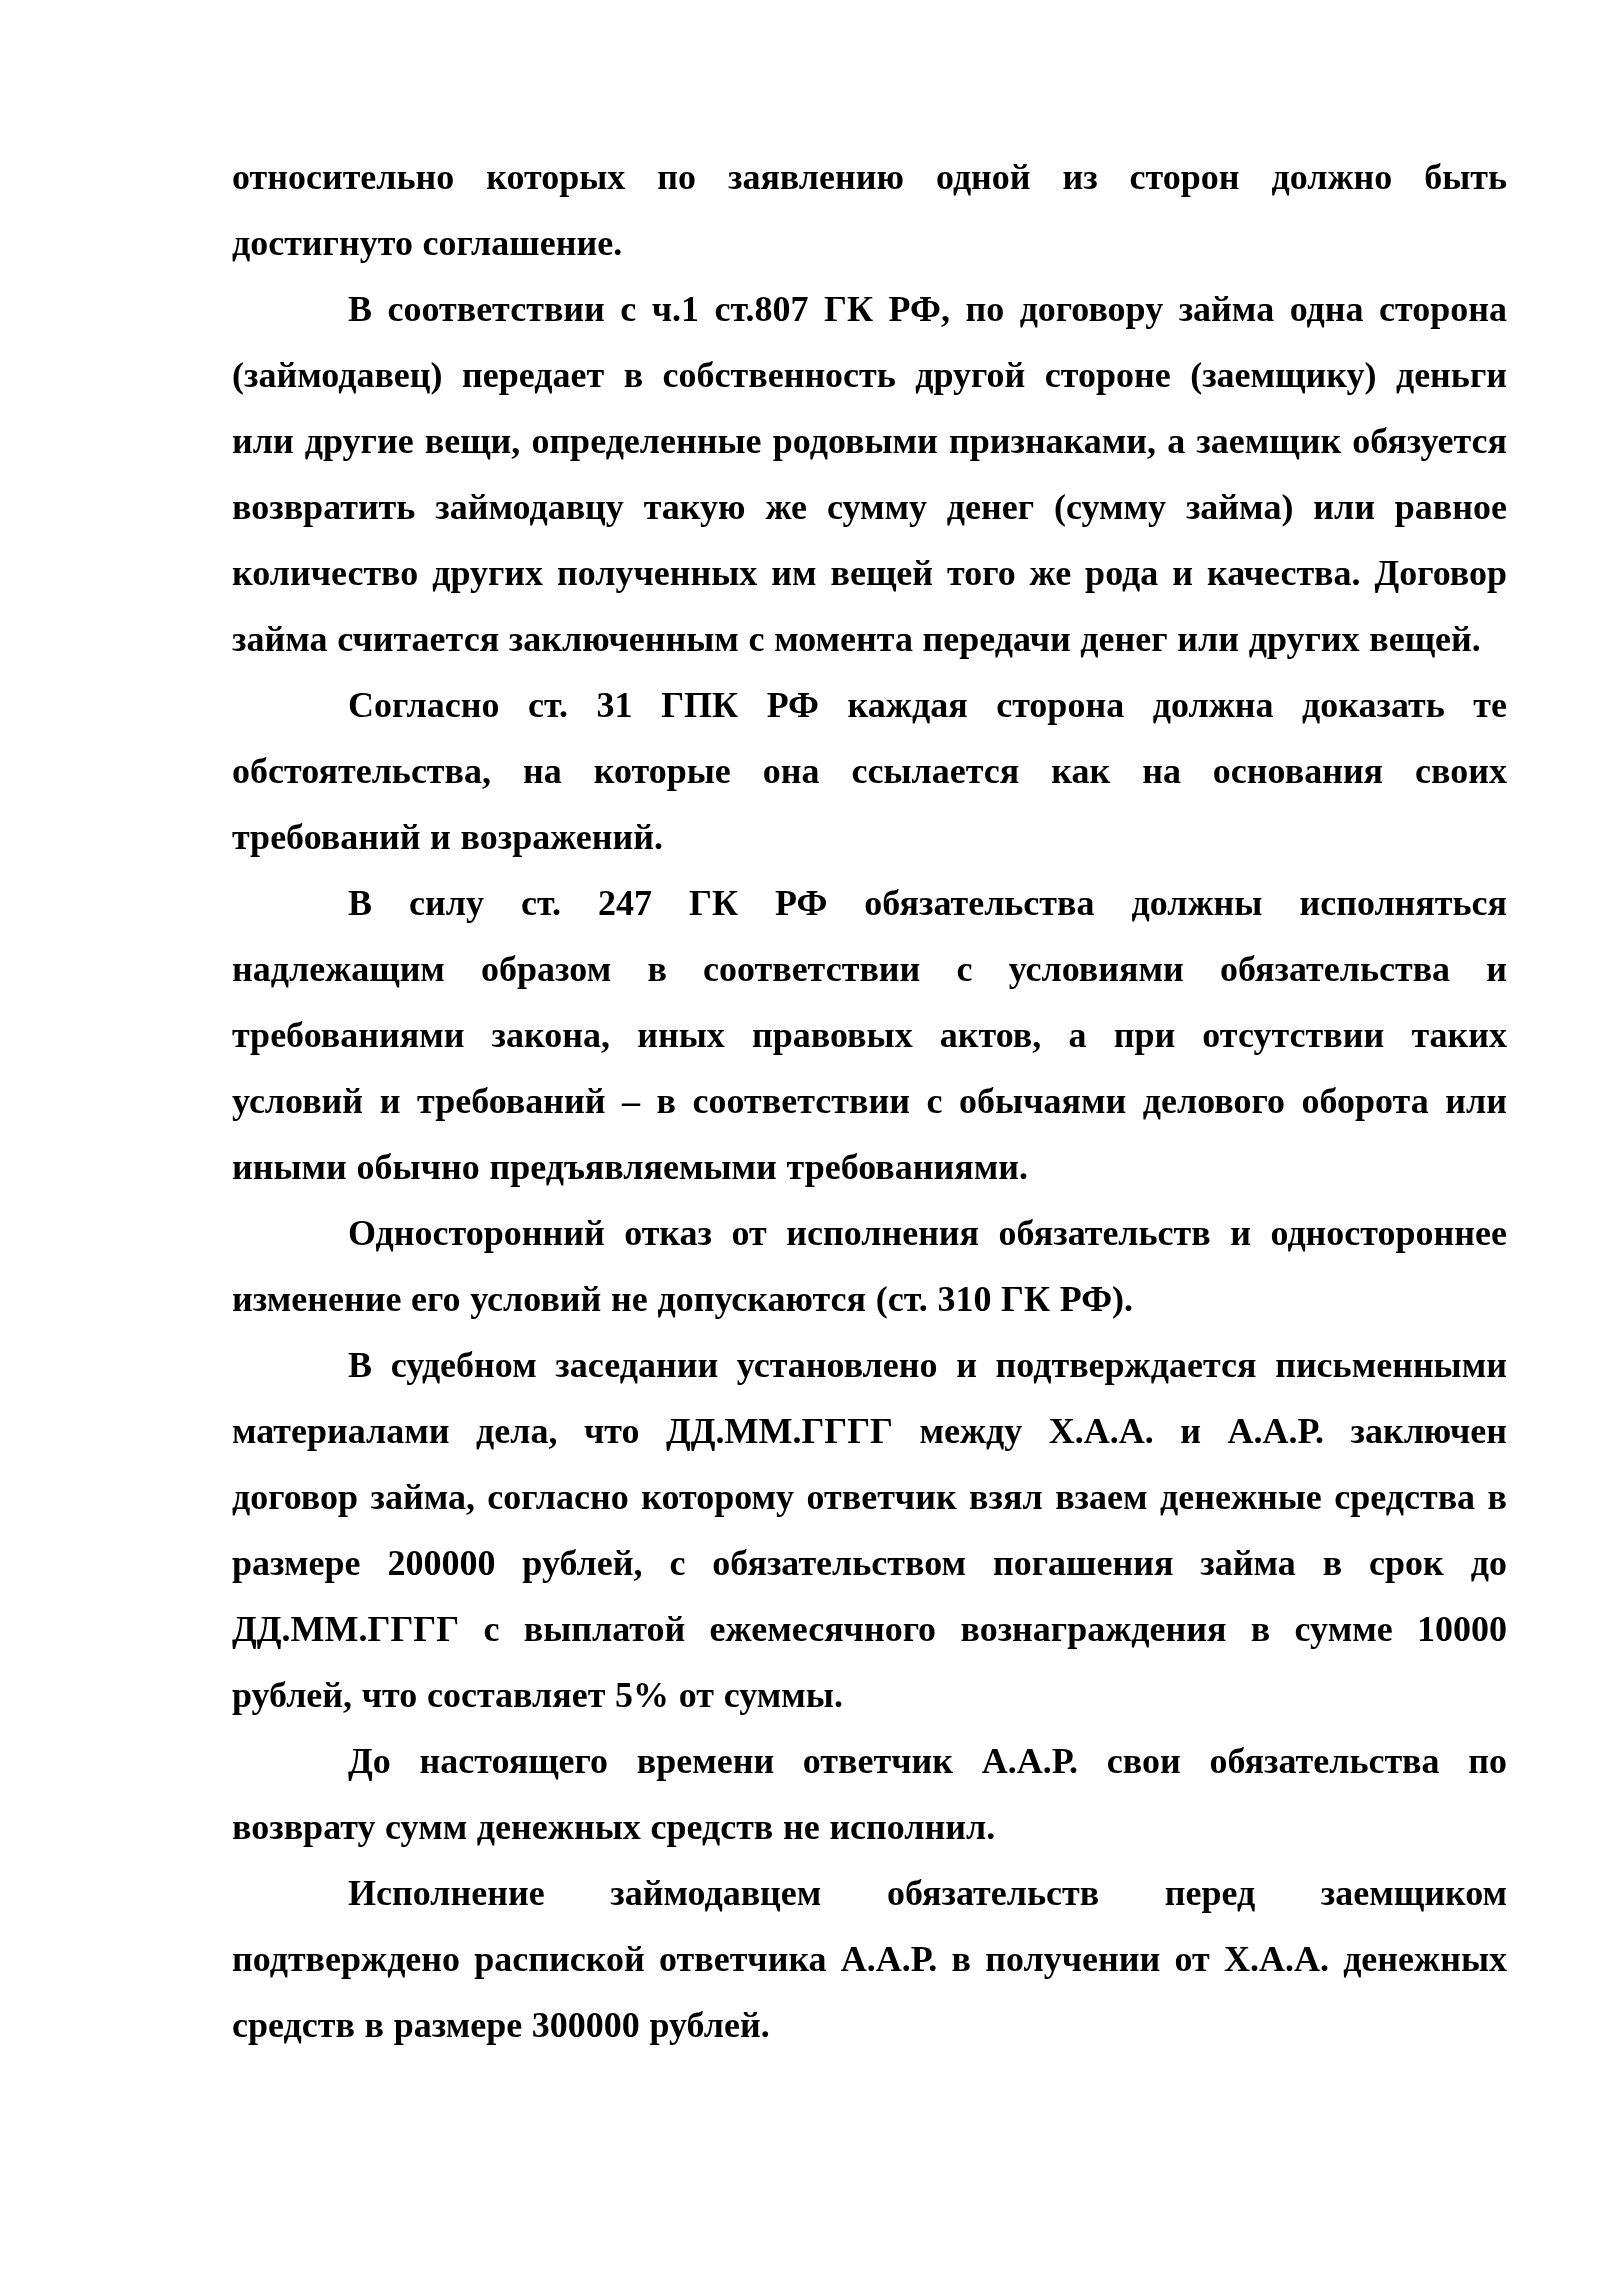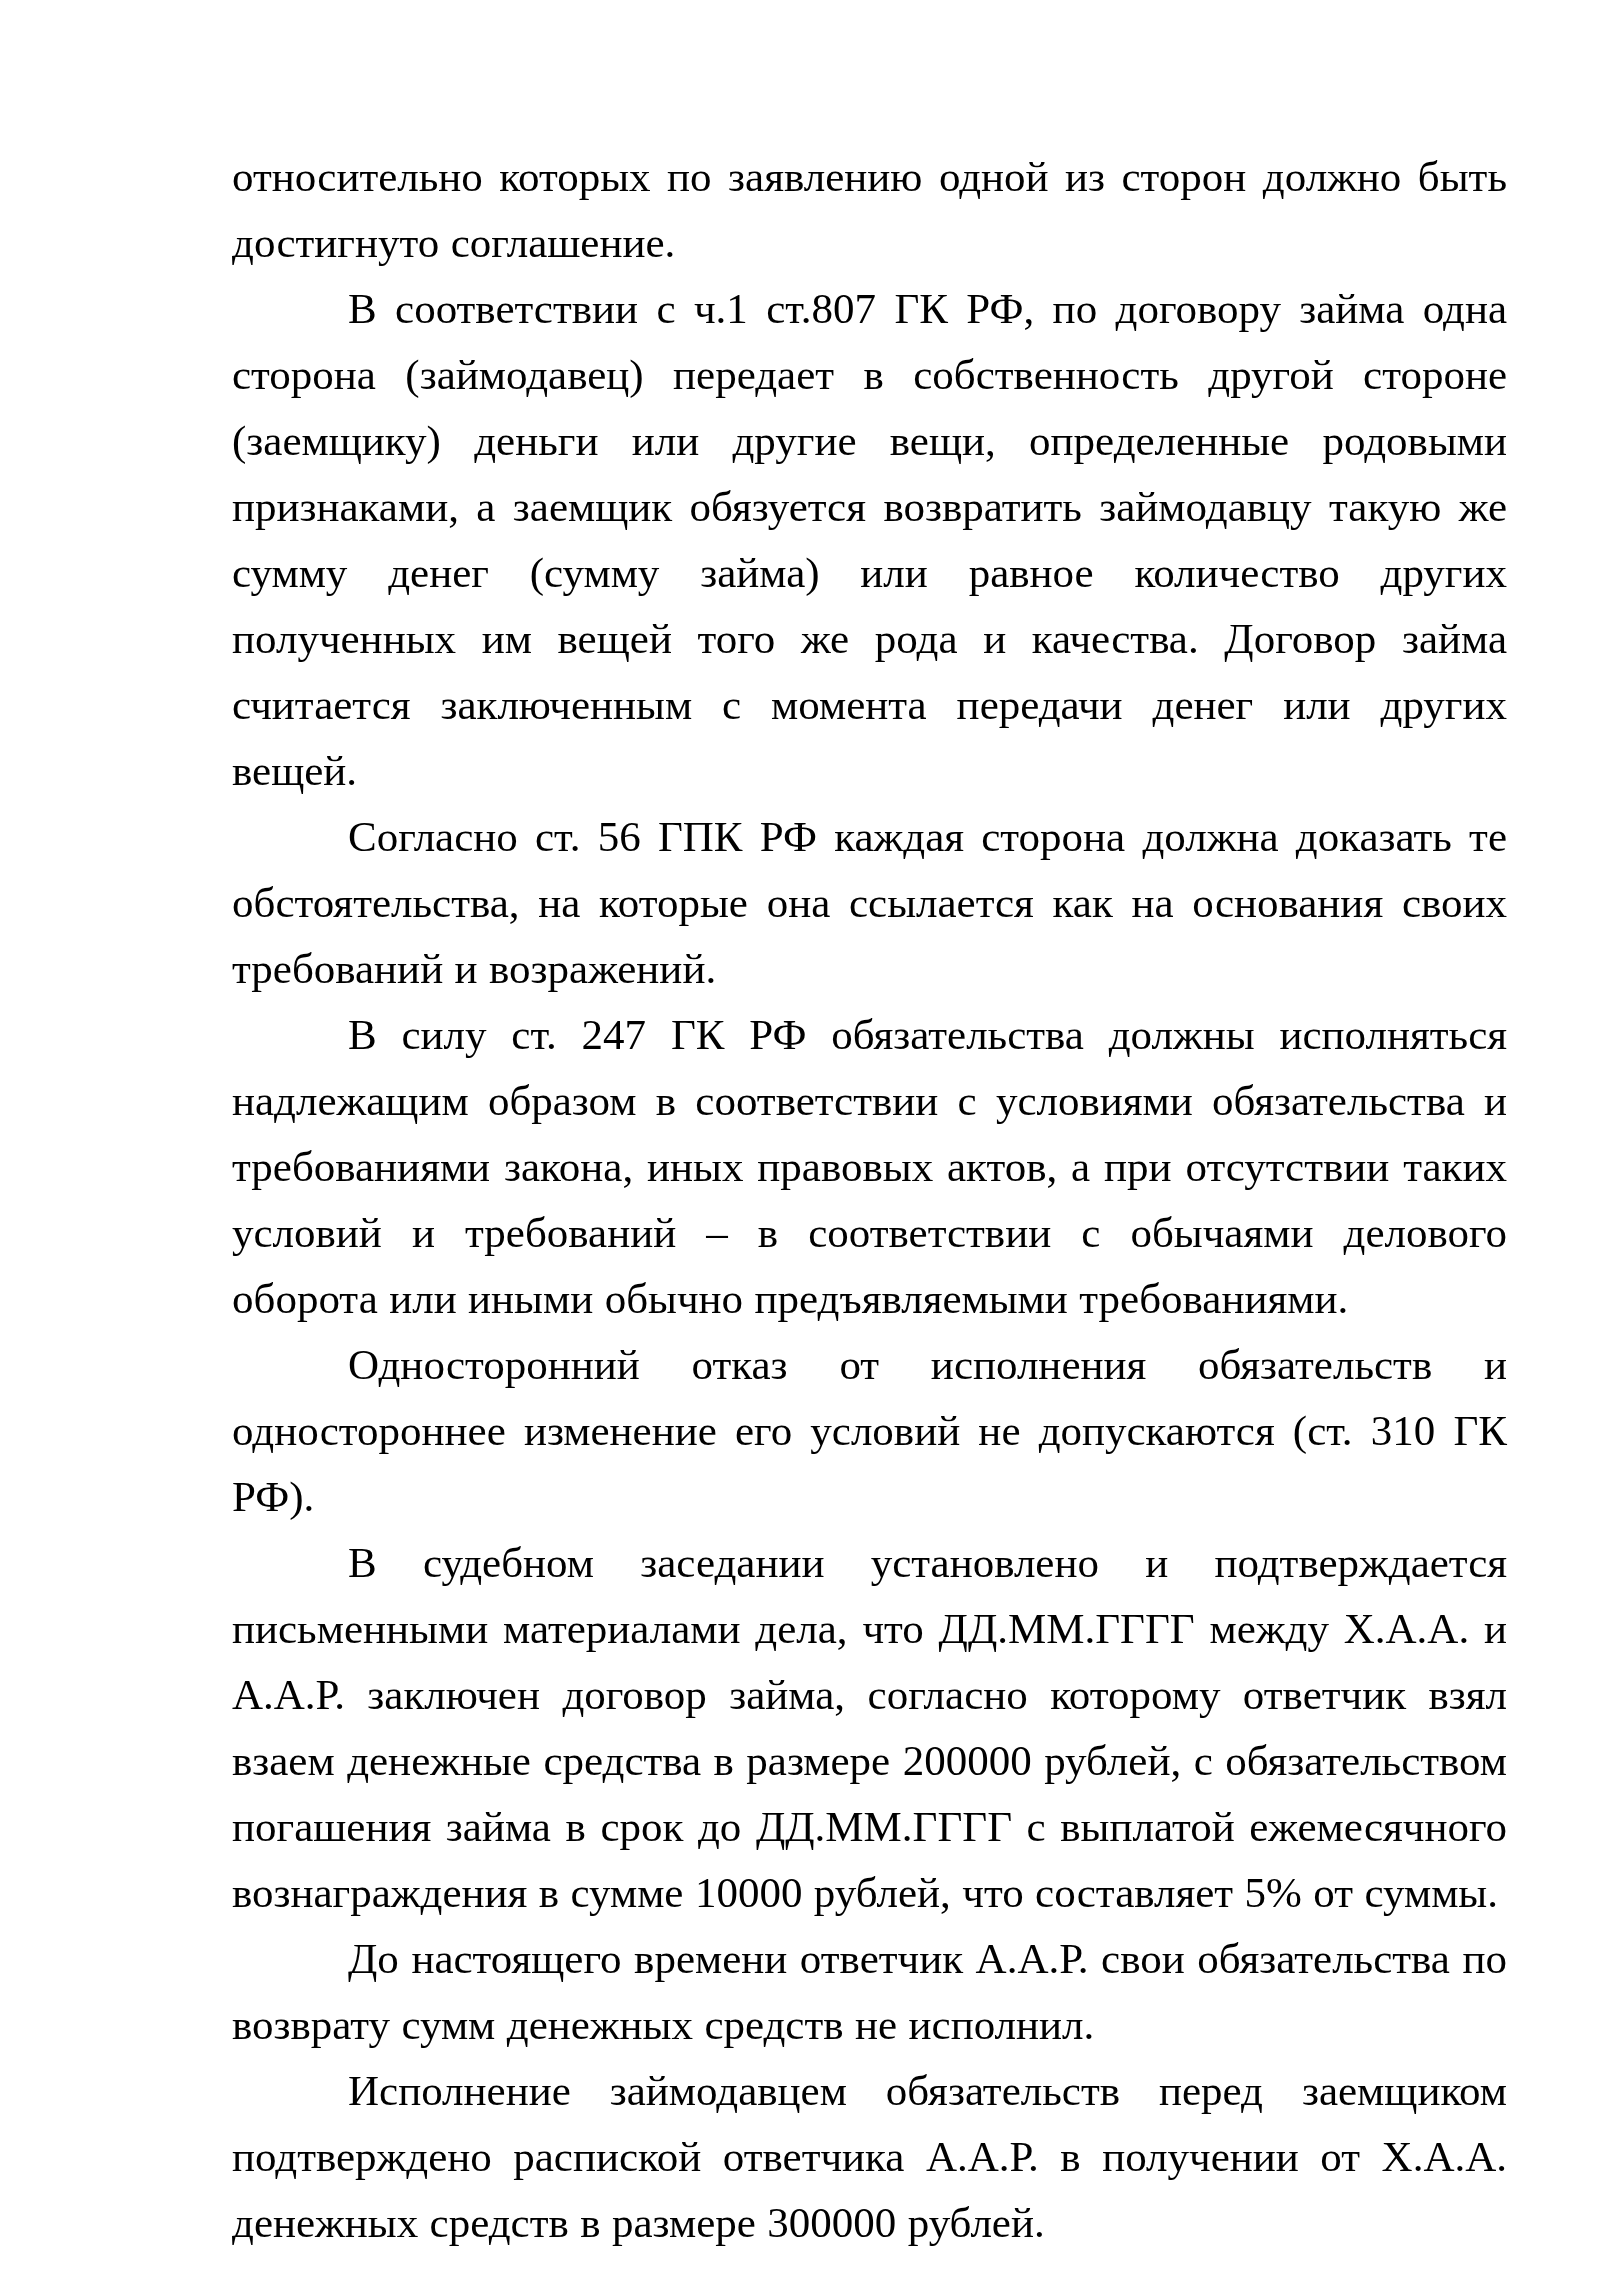--- a/index.html
+++ b/index.html
@@ -7,23 +7,24 @@
     padding: 0;
     background: #ffffff;
   }
   .page {
     position: relative;
     width: 1623px;
     height: 2295px;
     background: #ffffff;
     color: #000000;
     font-family: "Liberation Serif", "DejaVu Serif", serif;
-    font-size: 43px;
+    font-size: 36px;
     line-height: 66px;
     overflow: hidden;
+    font-weight: bold;
   }
   .text-block {
     position: absolute;
     left: 232px;
     top: 144px;
     width: 1275px;
     text-align: justify;
   }
   .text-block p {
     margin: 0;
@@ -35,21 +36,21 @@
     text-indent: 0;
   }
 </style>
 </head>
 <body>
 
 <div class="page">
   <div class="text-block">
     <p class="continuation">относительно которых по заявлению одной из сторон должно быть достигнуто соглашение.</p>
     <p>В соответствии с ч.1 ст.807 ГК РФ, по договору займа одна сторона (займодавец) передает в собственность другой стороне (заемщику) деньги или другие вещи, определенные родовыми признаками, а заемщик обязуется возвратить займодавцу такую же сумму денег (сумму займа) или равное количество других полученных им вещей того же рода и качества. Договор займа считается заключенным с момента передачи денег или других вещей.</p>
-    <p>Согласно ст. 56 ГПК РФ каждая сторона должна доказать те обстоятельства, на которые она ссылается как на основания своих требований и возражений.</p>
+    <p>Согласно ст. 31 ГПК РФ каждая сторона должна доказать те обстоятельства, на которые она ссылается как на основания своих требований и возражений.</p>
     <p>В силу ст. 247 ГК РФ обязательства должны исполняться надлежащим образом в соответствии с условиями обязательства и требованиями закона, иных правовых актов, а при отсутствии таких условий и требований – в соответствии с обычаями делового оборота или иными обычно предъявляемыми требованиями.</p>
     <p>Односторонний отказ от исполнения обязательств и одностороннее изменение его условий не допускаются (ст. 310 ГК РФ).</p>
     <p>В судебном заседании установлено и подтверждается письменными материалами дела, что ДД.ММ.ГГГГ между Х.А.А. и А.А.Р. заключен договор займа, согласно которому ответчик взял взаем денежные средства в размере 200000 рублей, с обязательством погашения займа в срок до ДД.ММ.ГГГГ с выплатой ежемесячного вознаграждения в сумме 10000 рублей, что составляет 5% от суммы.</p>
     <p>До настоящего времени ответчик А.А.Р. свои обязательства по возврату сумм денежных средств не исполнил.</p>
     <p>Исполнение займодавцем обязательств перед заемщиком подтверждено распиской ответчика А.А.Р. в получении от Х.А.А. денежных средств в размере 300000 рублей.</p>
   </div>
 </div>
 
 
 </body></html>

